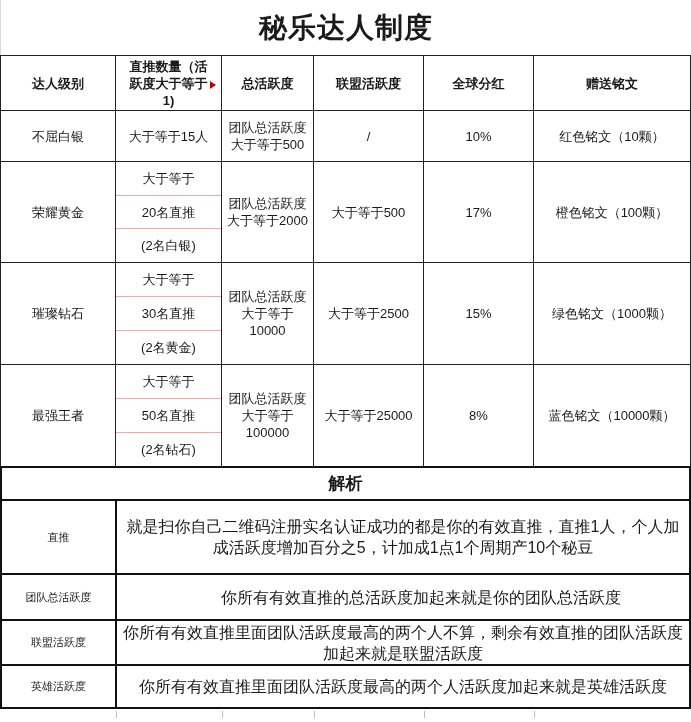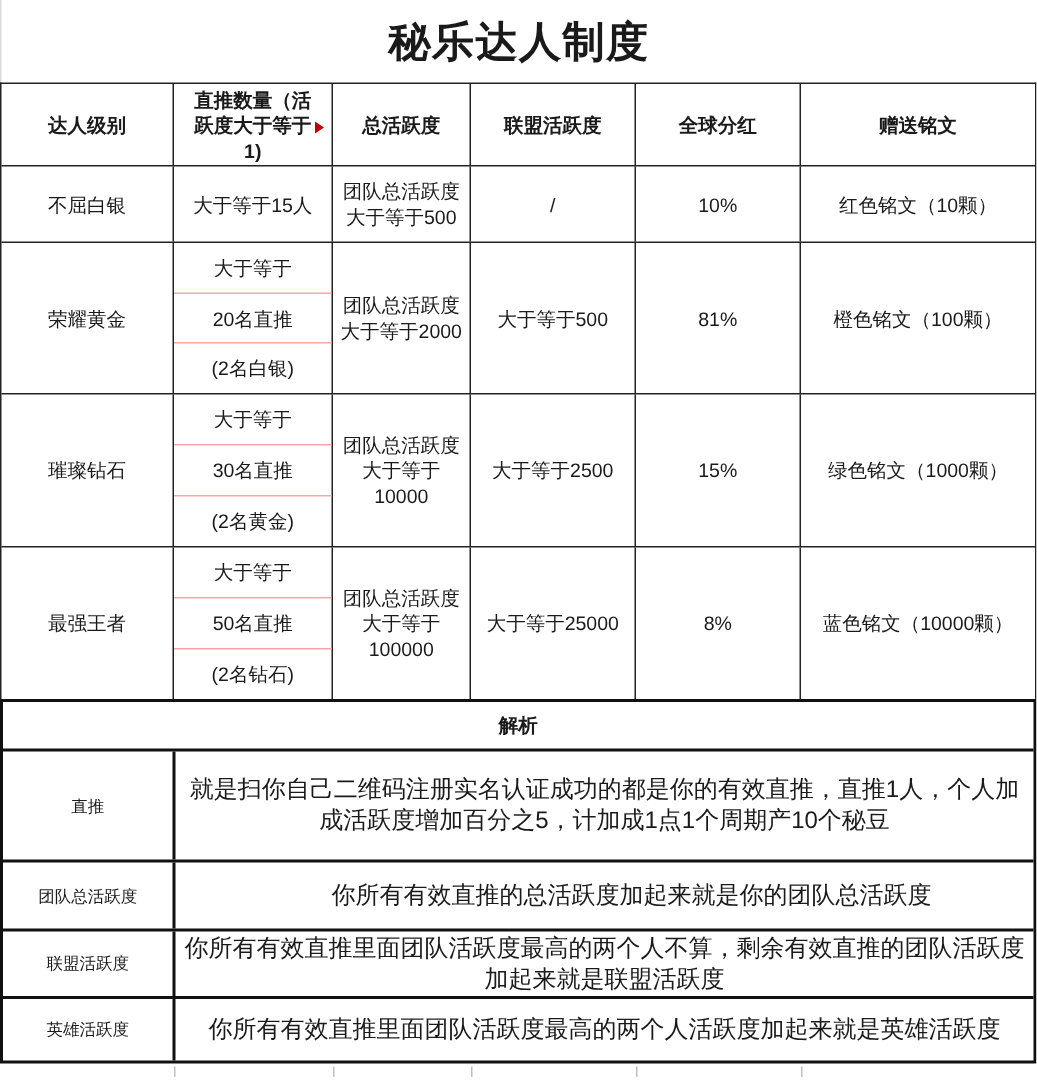--- a/index.html
+++ b/index.html
@@ -47,21 +47,21 @@
   .marker{
     position:absolute;right:5px;top:25px;width:0;height:0;
     border-top:4px solid transparent;border-bottom:4px solid transparent;
     border-left:6px solid #c00000;
   }
 
   
   .analysis{border:2px solid #111;}
   .a-head{
     height:31px;display:flex;align-items:center;justify-content:center;
-    font-size:13px;font-weight:bold;
+    font-size:17px;font-weight:bold;
   }
   .a-row{display:flex;border-top:2px solid #111;}
   .a-term{
     width:115px;border-right:2px solid #111;
     display:flex;align-items:center;justify-content:center;
     text-align:center;font-size:11px;box-sizing:border-box;flex:none;
   }
   .a-def{
     flex:1;display:flex;align-items:center;justify-content:center;
     text-align:center;font-size:16px;line-height:21px;padding:0 6px;
@@ -121,21 +121,21 @@
       <div class="cell c1">荣耀黄金</div>
       <div class="cell c2 stack">
         <div class="sub">大于等于</div>
         <div class="sub">20名直推</div>
         <div class="sub">(2名白银)</div>
       </div>
       <div class="cell c3">
           <span class="narrow">团队总活跃度大于等于2000</span>
         </div>
       <div class="cell c4">大于等于500</div>
-      <div class="cell c5">81%</div>
+      <div class="cell c5">17%</div>
       <div class="cell c6">橙色铭文（100颗）</div>
     </div>
 
     <div class="t-row r-triple3">
       <div class="cell c1">璀璨钻石</div>
       <div class="cell c2 stack">
         <div class="sub">大于等于</div>
         <div class="sub">30名直推</div>
         <div class="sub">(2名黄金)</div>
       </div>

